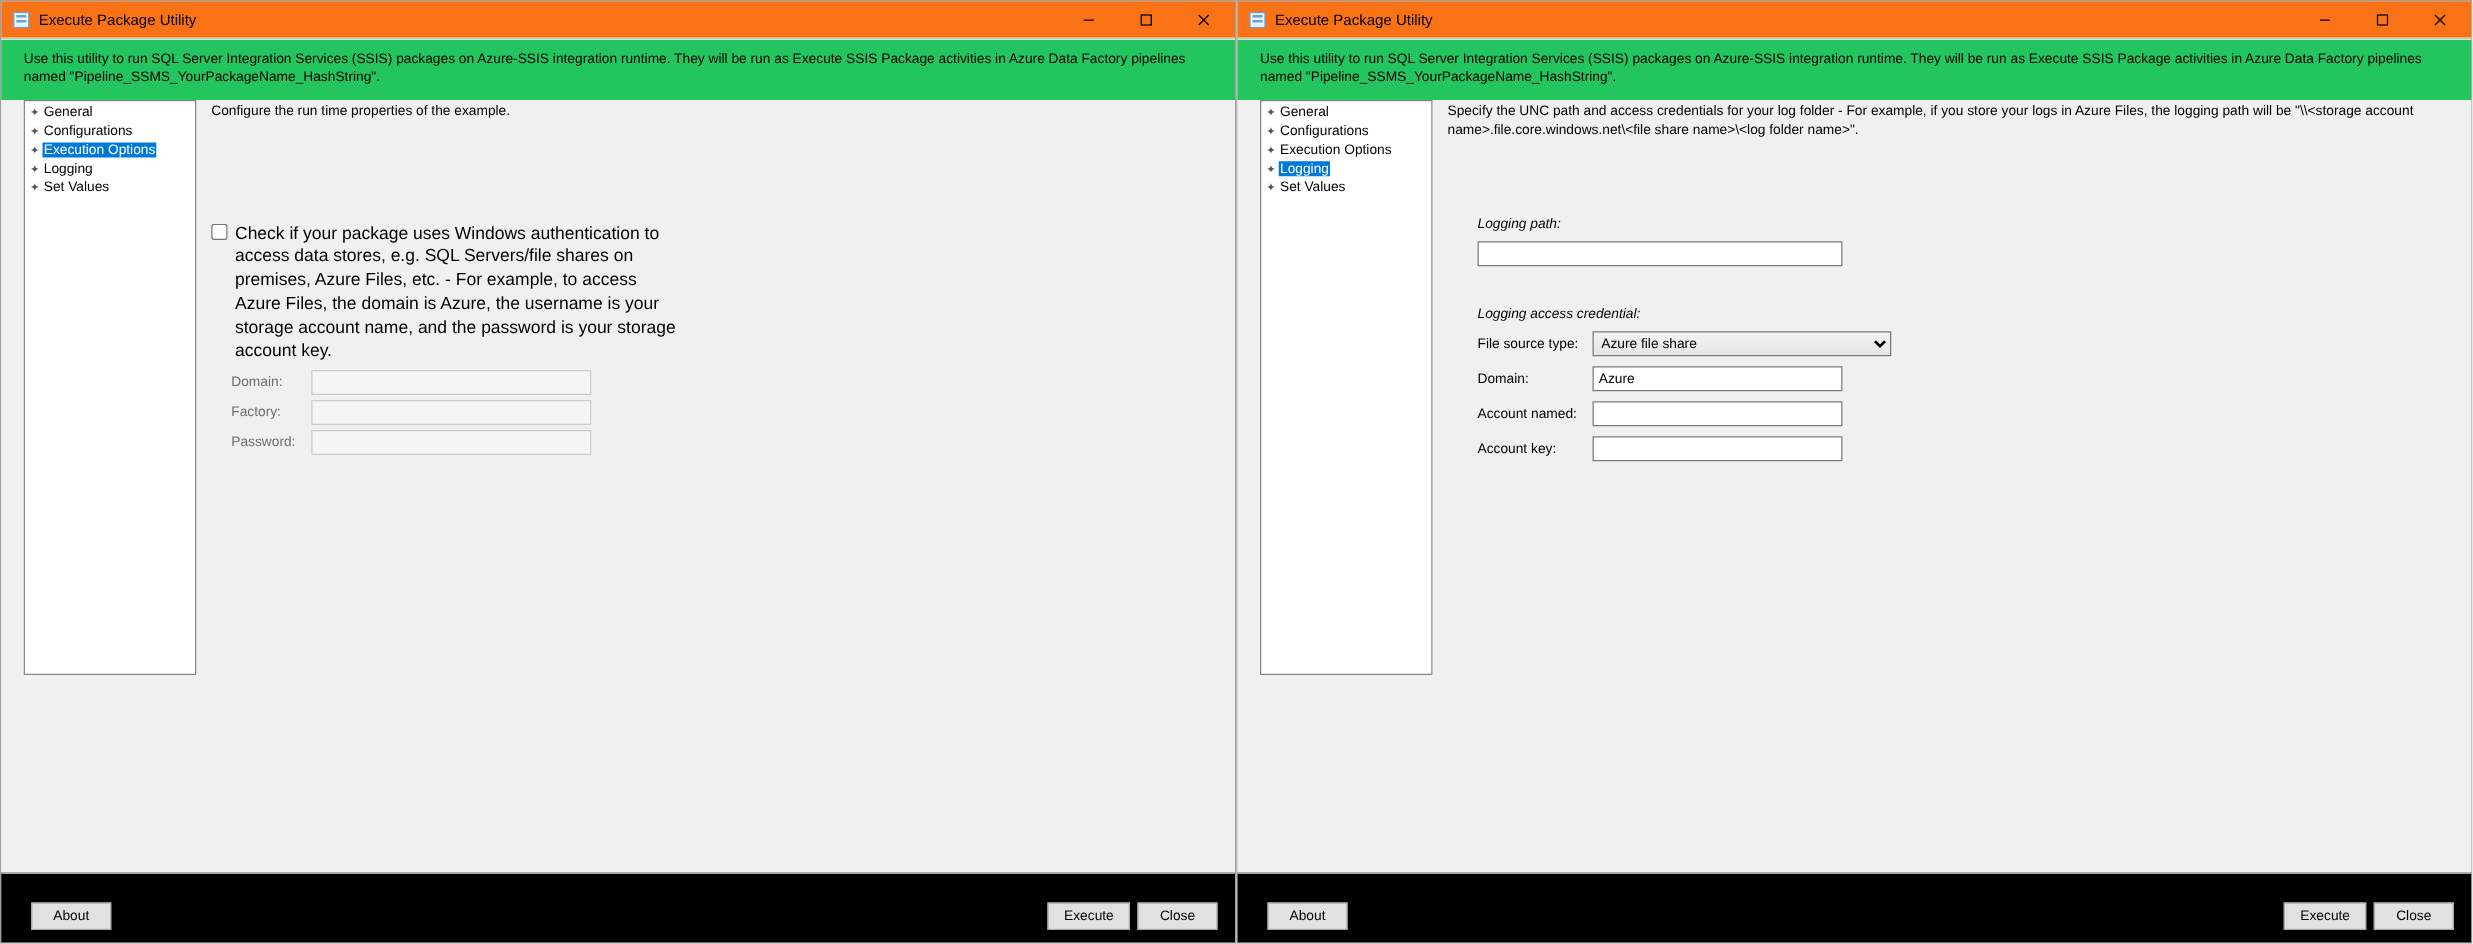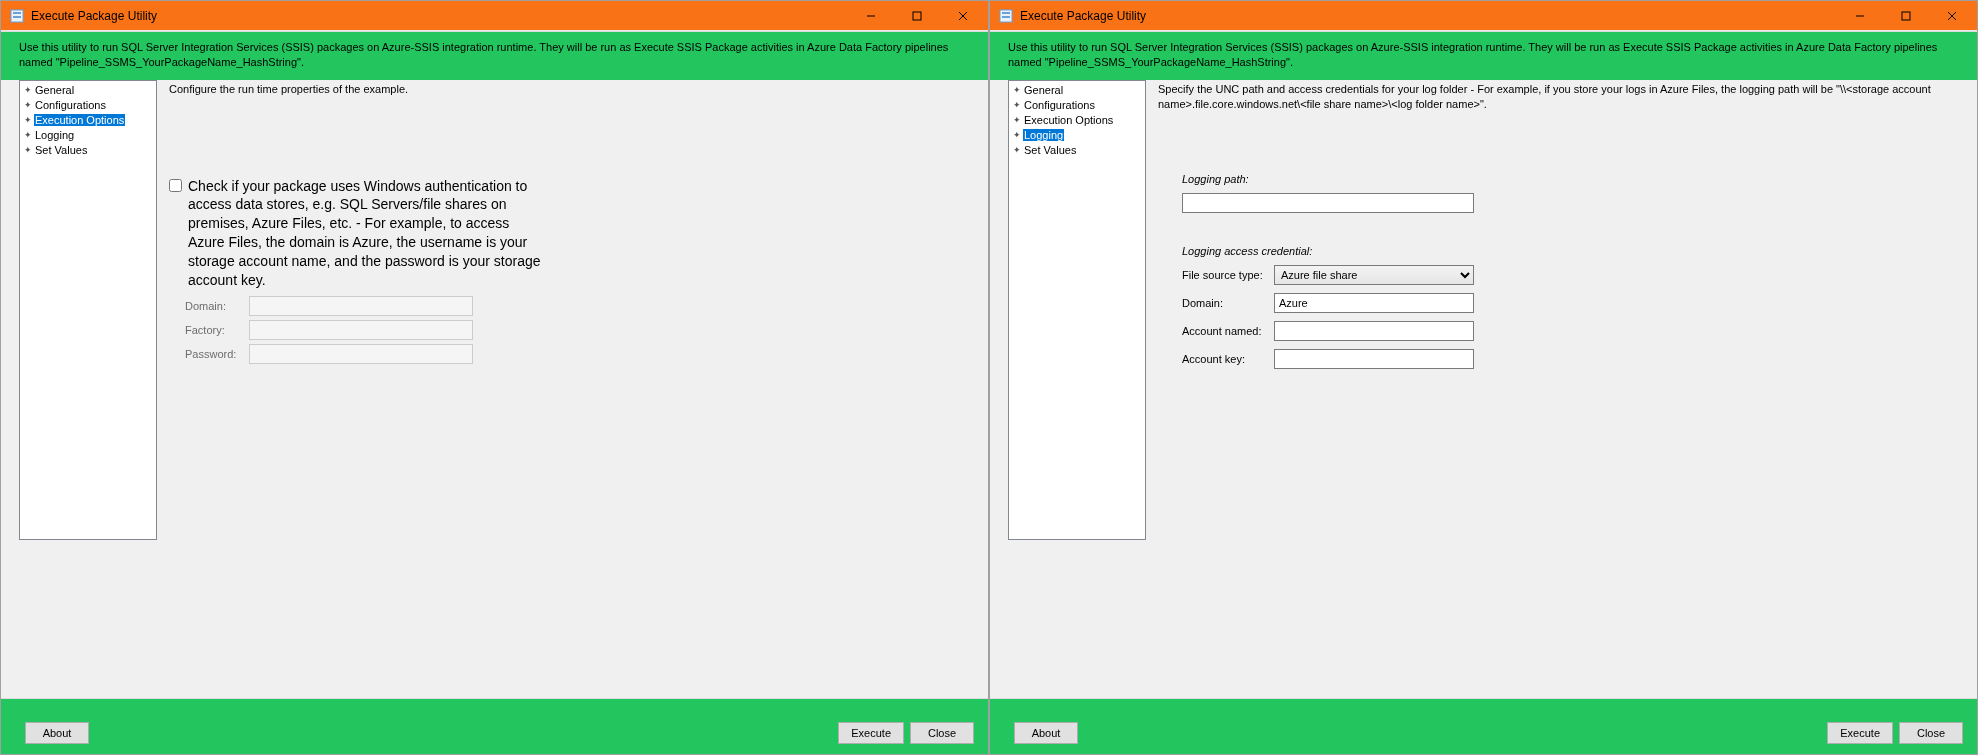--- a/index.html
+++ b/index.html
@@ -168,30 +168,30 @@
   }
   .log-grid .row input[type=text],
   .log-grid .row input[type=password] {
     width:200px; height:20px;
     border:1px solid #7a7a7a;
     background:#fff;
     font-size:11px;
     padding:0 4px;
   }
   .log-grid .row select {
-    width:200px; height:20px;
+    width:239px; height:20px;
     border:1px solid #7a7a7a;
     background:linear-gradient(#f4f4f4,#e5e5e5);
     font-size:11px;
     padding:0 2px;
   }
   
   .footer {
     height:56px;
-    background:#22c55e;
+    background:#000000;
     border-top:1px solid #dcdcdc;
     display:flex;
     align-items:center;
     padding:12px 14px 0 18px;
   }
   .footer .spacer { flex:1; }
   .btn {
     min-width:64px;
     height:22px;
     background:#e1e1e1;

